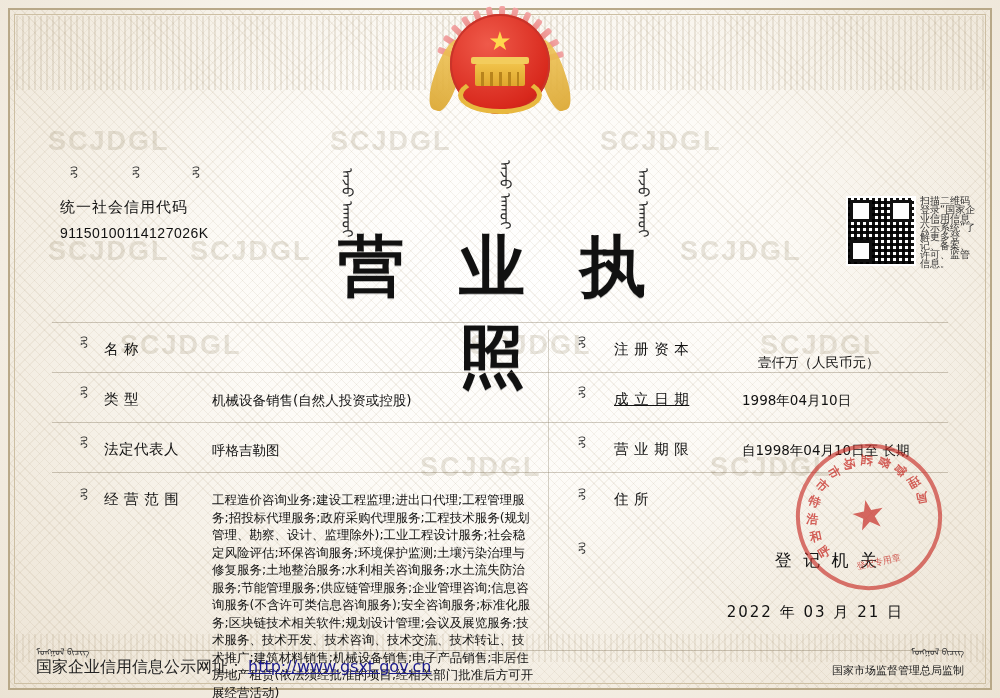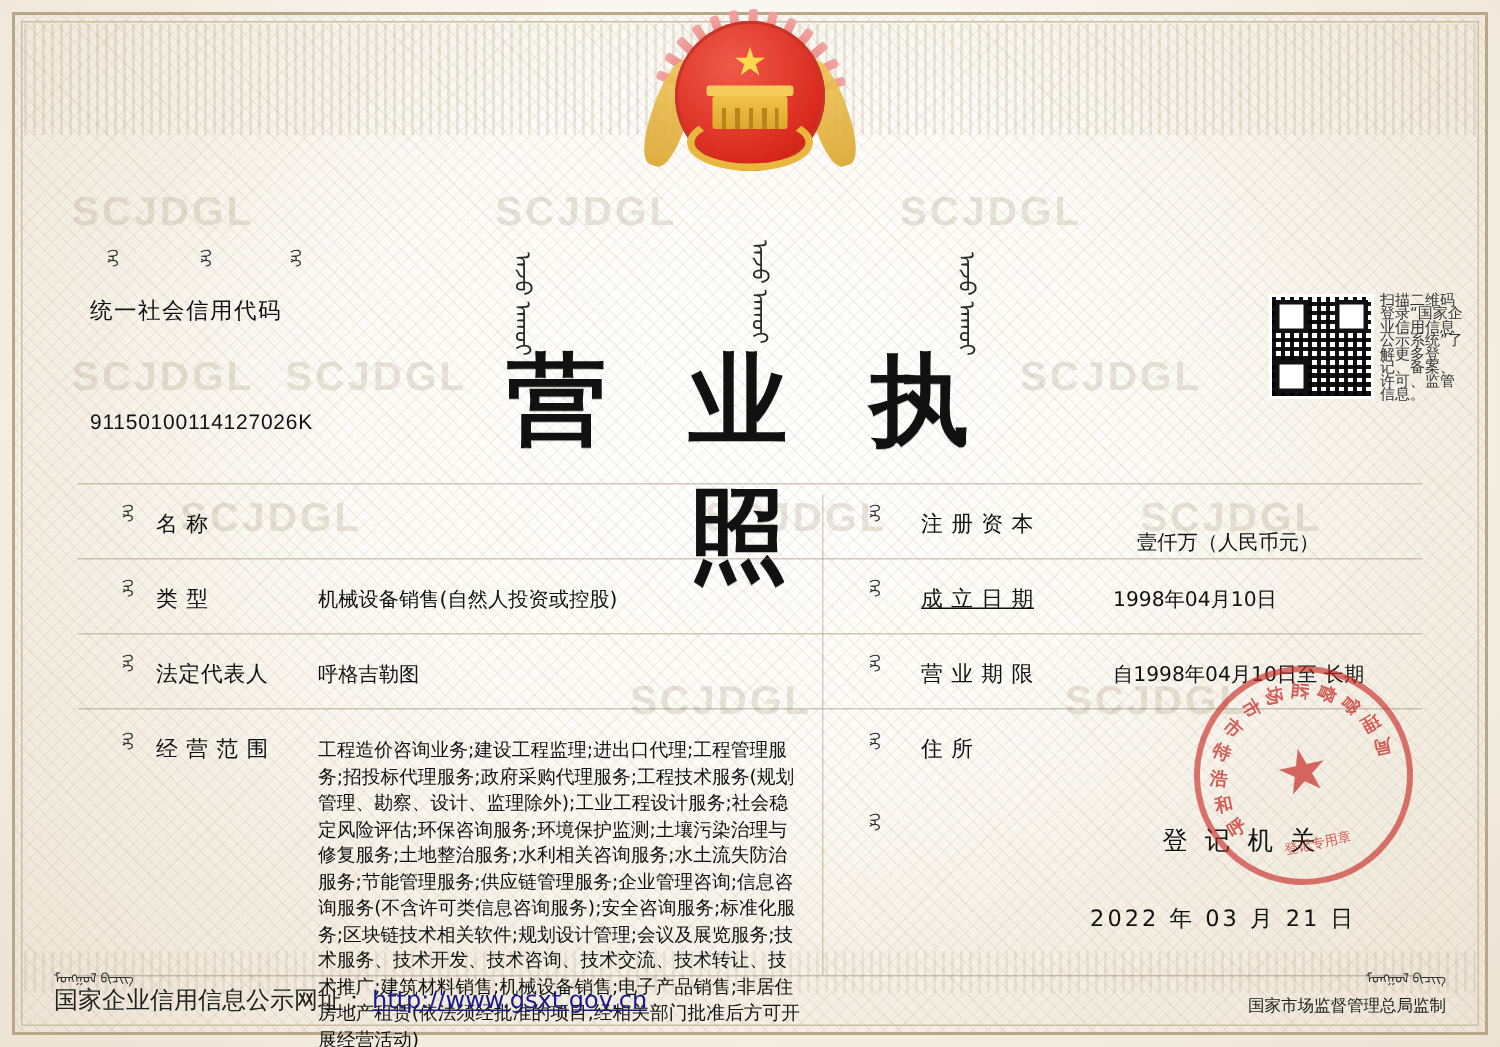--- a/index.html
+++ b/index.html
@@ -122,21 +122,20 @@
     text-shadow:0 1px 0 rgba(0,0,0,.25);
   }
   
   .code-label{
     position:absolute;left:60px;top:198px;font-size:15px;color:#111;letter-spacing:1px;
     font-family:"DejaVu Sans", sans-serif;
   }
   .code-value{
     position:absolute;left:60px;top:225px;font-size:14px;color:#111;letter-spacing:.5px;
     font-family:"Liberation Sans", sans-serif;
-    margin-top:48px;
   }
   
   .qr-note{
     position:absolute;right:24px;top:196px;width:56px;font-size:10px;line-height:9px;color:#333;
     font-family:"DejaVu Sans", sans-serif;
   }
   .qr{
     position:absolute;right:84px;top:196px;width:66px;height:66px;
     background:
       repeating-linear-gradient(0deg,#111 0 3px, #fff 3px 6px),

